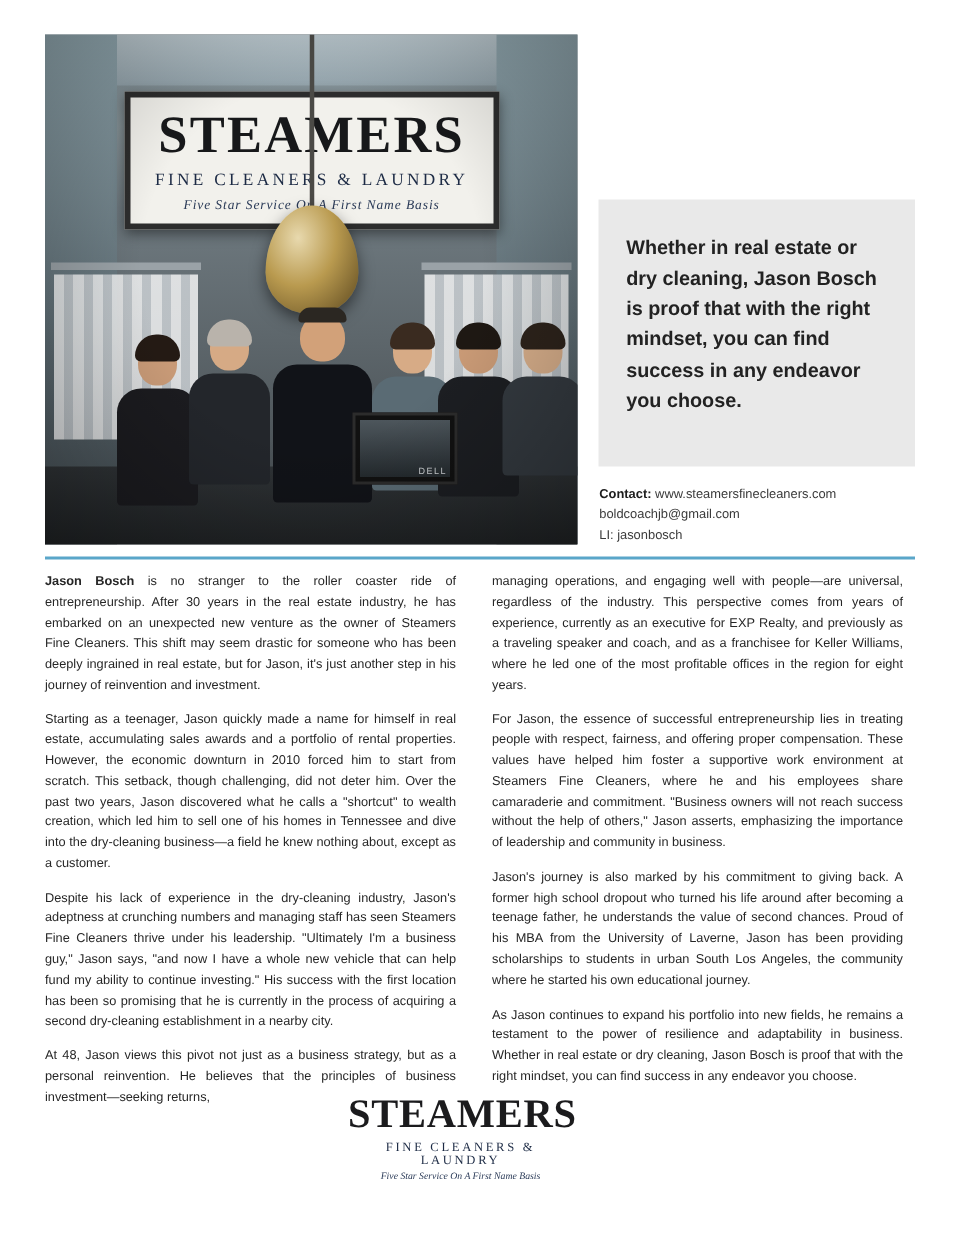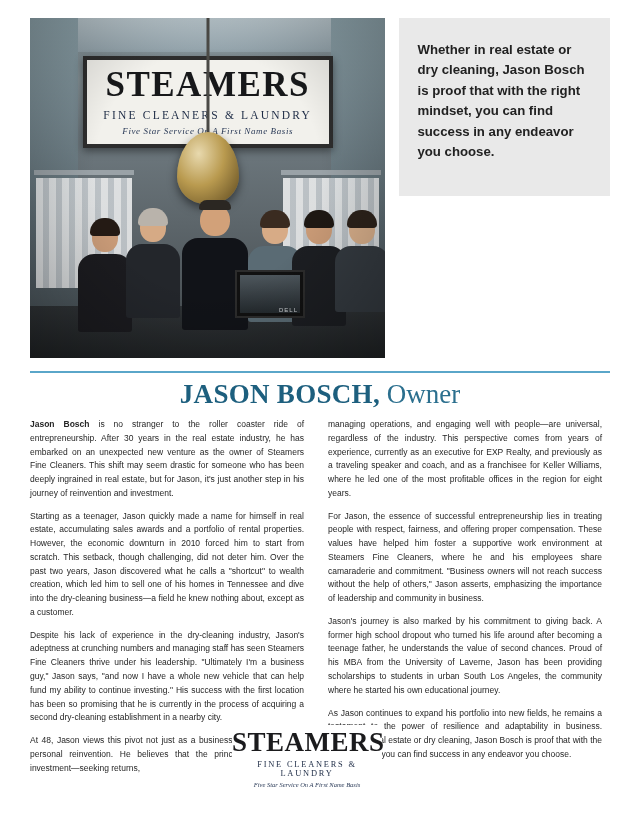--- a/index.html
+++ b/index.html
@@ -20,20 +20,21 @@
     height: 824px;
     box-sizing: border-box;
     padding: 18px 30px 10px 30px;
   }
 
   
   .top {
     display: flex;
     gap: 14px;
     height: 345px;
+    align-items: flex-end;
   }
   .photo-wrap {
     width: 358px;
     height: 340px;
     position: relative;
     overflow: hidden;
     background: #6b6f72;
   }
   
   .photo-bg {
@@ -406,29 +407,31 @@
       <div class="monitor">
         <div class="monitor-screen"></div>
         <div class="monitor-label">DELL</div>
       </div>
 
       <div class="photo-vignette"></div>
     </div>
 
     <div class="right-col">
       <div class="pullquote">Whether in real estate or dry cleaning, Jason Bosch is proof that with the right mindset, you can find success in any endeavor you choose.</div>
+      <div class="contact-block">
+        <div><span class="lbl">Contact:</span>
+          <span>www.steamersfinecleaners.com</span></div>
+        <div>boldcoachjb@gmail.com</div>
+        <div>LI: jasonbosch</div>
+      </div>
     </div>
   </div>
 
   <div class="title">
     <span class="title-line"></span>
-    <h1>
-      <span class="bold">JASON BOSCH,</span>
-      <span>Owner</span>
-    </h1>
   </div>
 
   <div class="article">
     <div class="col">
       <p><b>Jason Bosch</b> is no stranger to the roller coaster ride of entrepreneurship. After 30 years in the real estate industry, he has embarked on an unexpected new venture as the owner of Steamers Fine Cleaners. This shift may seem drastic for someone who has been deeply ingrained in real estate, but for Jason, it's just another step in his journey of reinvention and investment.</p>
       <p>Starting as a teenager, Jason quickly made a name for himself in real estate, accumulating sales awards and a portfolio of rental properties. However, the economic downturn in 2010 forced him to start from scratch. This setback, though challenging, did not deter him. Over the past two years, Jason discovered what he calls a "shortcut" to wealth creation, which led him to sell one of his homes in Tennessee and dive into the dry-cleaning business—a field he knew nothing about, except as a customer.</p>
       <p>Despite his lack of experience in the dry-cleaning industry, Jason's adeptness at crunching numbers and managing staff has seen Steamers Fine Cleaners thrive under his leadership. "Ultimately I'm a business guy," Jason says, "and now I have a whole new vehicle that can help fund my ability to continue investing." His success with the first location has been so promising that he is currently in the process of acquiring a second dry-cleaning establishment in a nearby city.</p>
       <p>At 48, Jason views this pivot not just as a business strategy, but as a personal reinvention. He believes that the principles of business investment—seeking returns,</p>
     </div>
     <div class="col">

